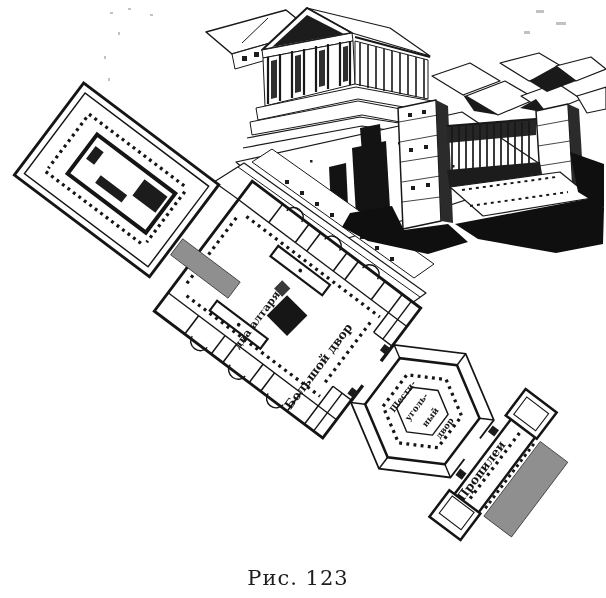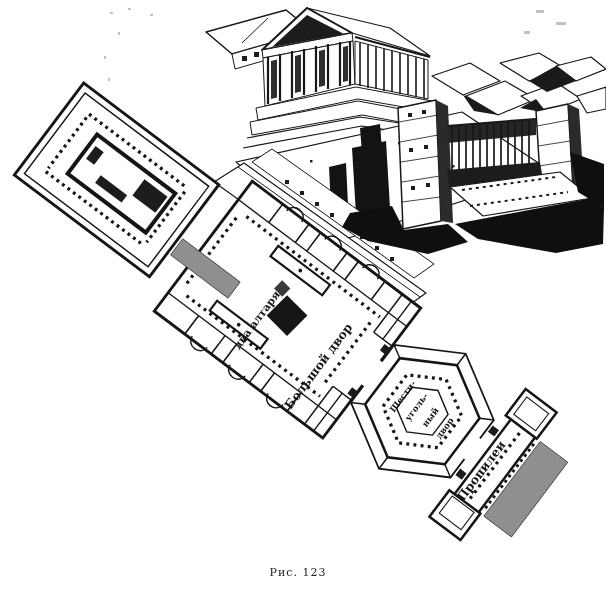--- a/index.html
+++ b/index.html
@@ -1,20 +1,20 @@
 <!DOCTYPE html>
 <html><head>
 <meta charset="utf-8">
 <style>
   html,body{margin:0;padding:0;background:#ffffff;}
   .figure{position:relative;width:606px;height:598px;background:#ffffff;overflow:hidden;
           font-family:"DejaVu Serif","Liberation Serif",serif;}
   .figure svg{position:absolute;left:0;top:0;}
   .caption{position:absolute;left:0;right:10px;top:566px;text-align:center;
-           font-size:11px;letter-spacing:1px;color:#1d1d1d;}
+           font-size:21px;letter-spacing:1px;color:#1d1d1d;}
   .plan-label{font-family:"DejaVu Serif","Liberation Serif",serif;font-weight:bold;fill:#141414;}
 </style>
 </head>
 <body>
 
 <div class="figure">
 <svg width="606" height="598" viewBox="0 0 606 598">
 
   <g fill="#c2c2c2">
     <rect x="110" y="12" width="3" height="2"></rect>

